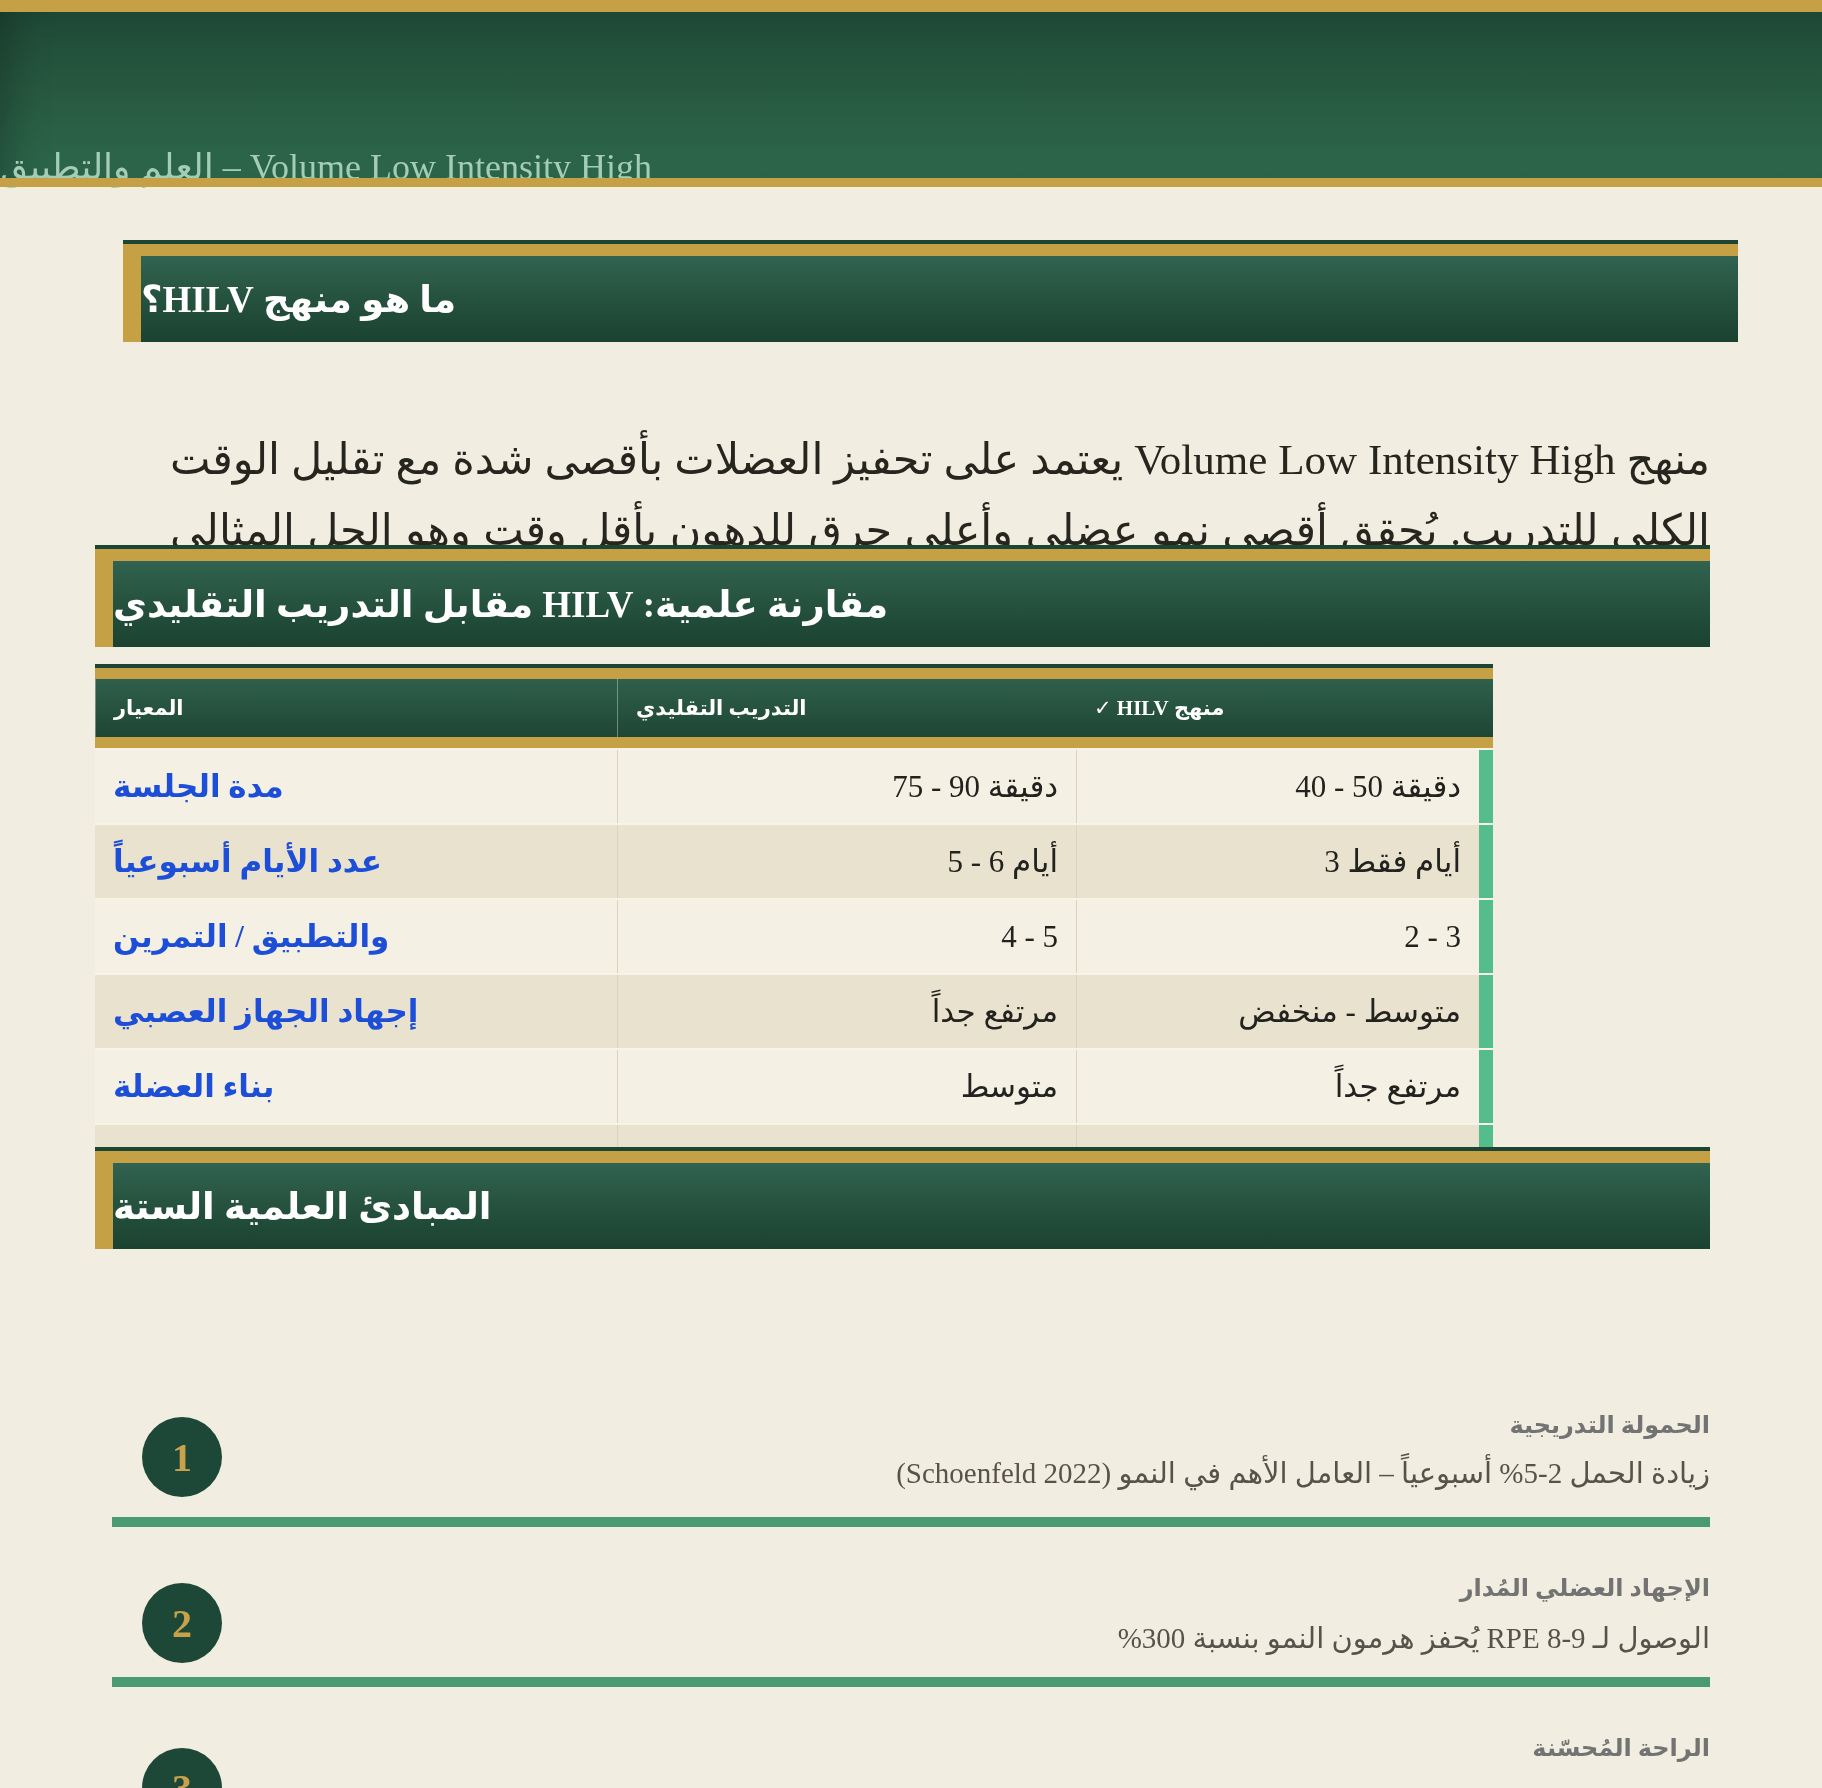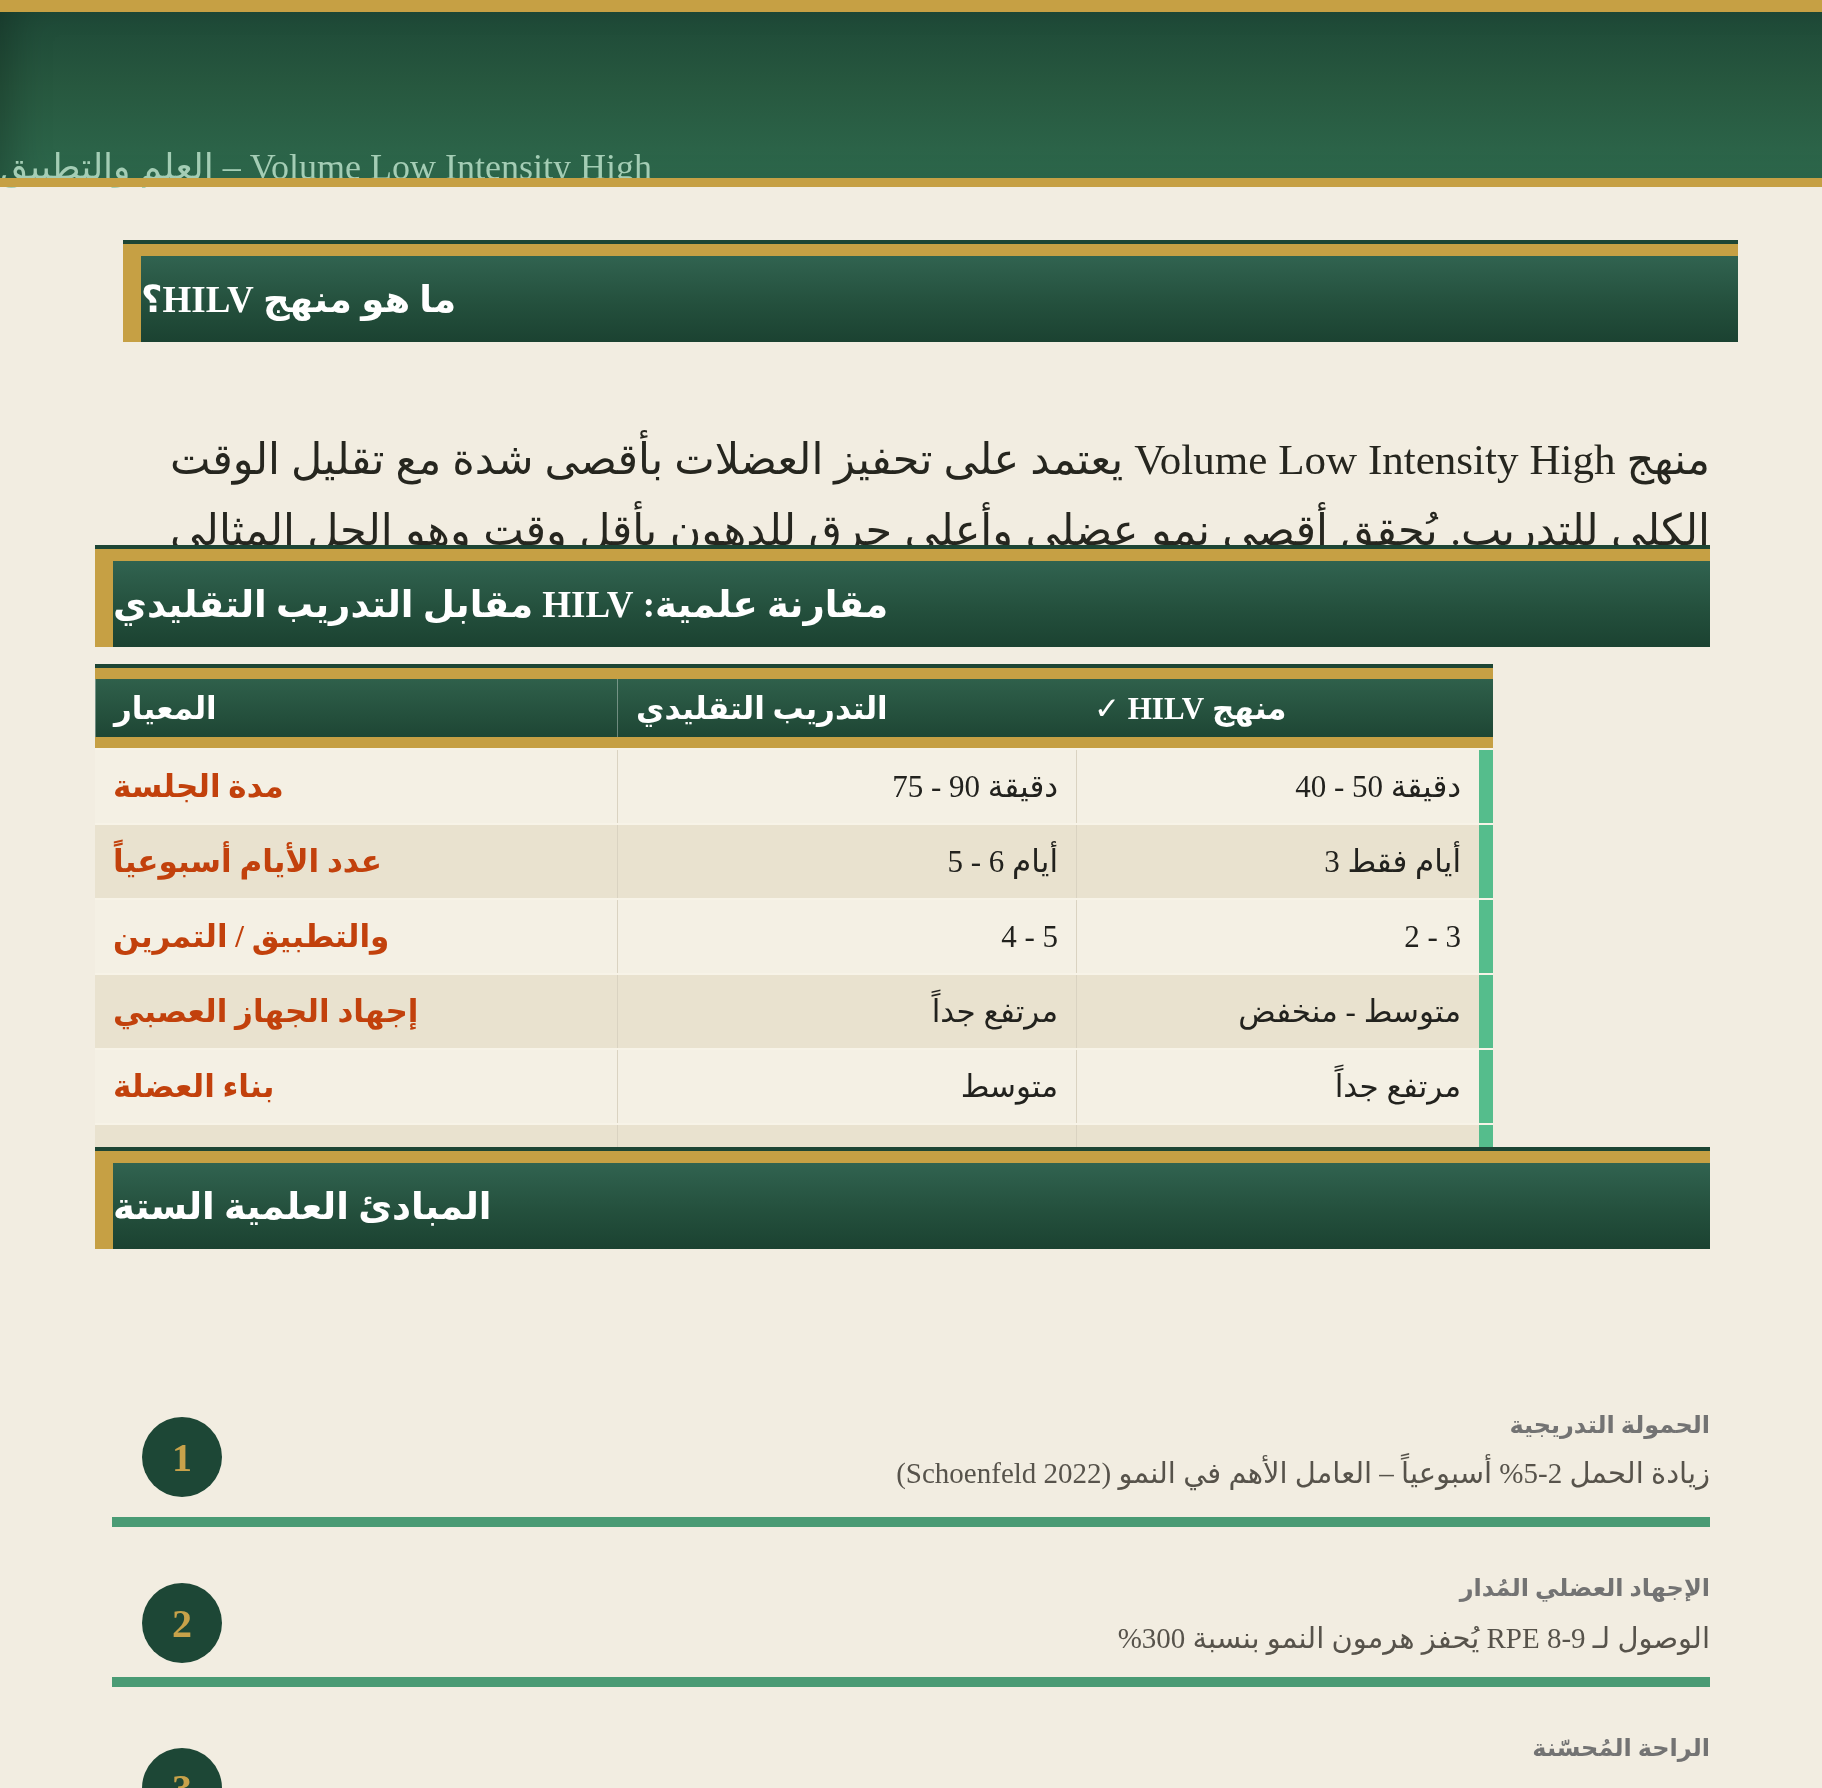--- a/index.html
+++ b/index.html
@@ -55,39 +55,39 @@
     position:absolute;top:664px;left:95px;width:1398px;box-sizing:border-box;
     border-top:4px solid #1d4534;z-index:1;
   }
   .t-gold{height:11px;background:#C6A044;}
   .t-head{
     height:58px;display:flex;direction:rtl;
     background:linear-gradient(to bottom,#2f604b 0%,#1e4634 100%);
   }
   .t-head .h-cell{
     box-sizing:border-box;display:flex;align-items:center;justify-content:flex-end;
-    padding:0 18px;color:#FFFFFF;font-size:31px;font-weight:bold;direction:rtl;
+    padding:0 18px;color:#FFFFFF;font-size:21px;font-weight:bold;direction:rtl;
   }
   .h-hilv{width:417px;}
   .h-trad{width:459px;border-left:1px solid rgba(255,255,255,0.35);}
   .h-crit{width:522px;border-left:1px solid rgba(255,255,255,0.35);}
   .t-row{
     height:73px;display:flex;direction:rtl;border-top:2px solid #F7F3E7;
   }
   .t-row:first-of-type{border-top:none;}
   .t-row.odd{background:#F4F0E4;}
   .t-row.even{background:#E9E2CF;}
   .t-cell{
     box-sizing:border-box;display:flex;align-items:center;justify-content:flex-end;
     padding:0 18px;font-size:31px;color:#22221e;
     direction:ltr;text-align:right;
   }
   .c-hilv{width:417px;border-right:14px solid #55BD8C;border-left:1px solid #DAD3C1;}
   .c-trad{width:459px;border-left:1px solid #DAD3C1;}
-  .c-crit{width:522px;font-weight:bold;color:#c2410c;direction:rtl;}
+  .c-crit{width:522px;font-weight:bold;color:#1d4ed8;direction:rtl;}
   .t-row.cut{height:38px;}
   .badge{
     position:absolute;width:80px;height:80px;border-radius:50%;
     background:#1D4736;display:flex;align-items:center;justify-content:center;
     color:#C8A24A;font-size:40px;font-weight:bold;
   }
   .p-title{
     position:absolute;right:112px;direction:rtl;text-align:right;
     color:#737373;font-size:24px;font-weight:bold;line-height:46px;width:1400px;
   }

